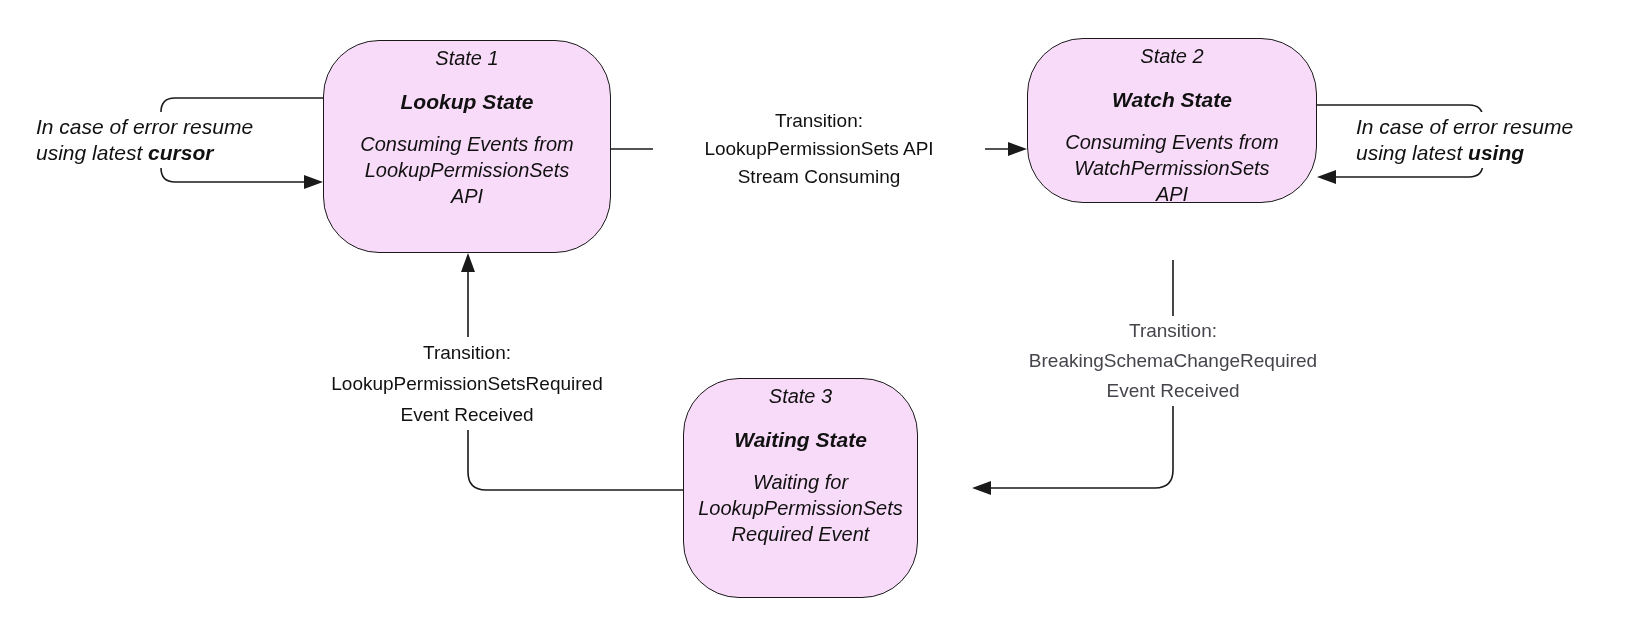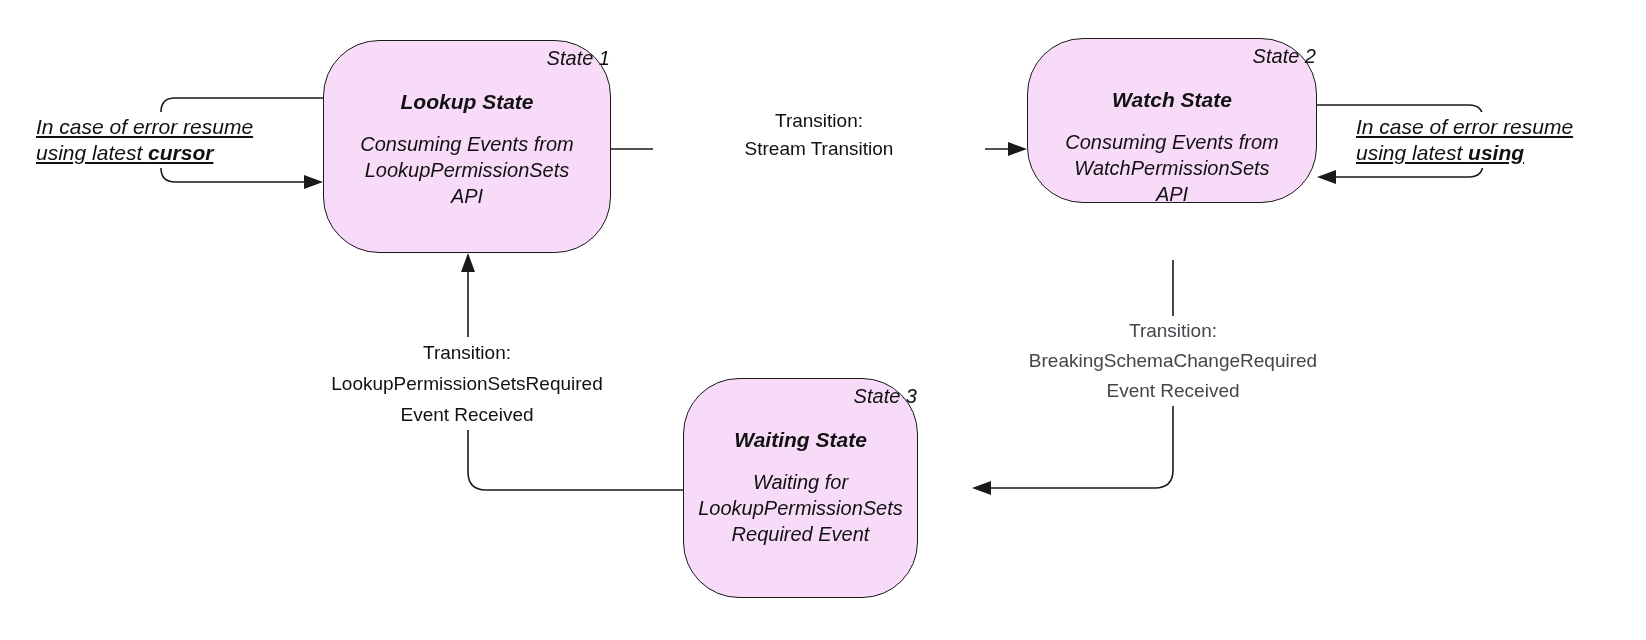--- a/index.html
+++ b/index.html
@@ -26,21 +26,21 @@
   .wires polygon { fill: var(--line); stroke: none; }
 
   .node {
     position: absolute;
     background: var(--node-fill);
     border: 1.5px solid var(--node-border);
     border-radius: 56px;
     text-align: center;
     font-style: italic;
   }
-  .node-step  { padding-top: 4px; font-size: 20px; line-height: 26px; text-align: right; }
+  .node-step  { padding-top: 4px; font-size: 20px; line-height: 26px; }
   .node-name  { margin-top: 18px; font-size: 21px; line-height: 26px; font-weight: bold; }
   .node-desc  { margin-top: 16px; font-size: 20px; line-height: 26px; }
 
   #node-state1 { left: 323px;  top: 40px;  width: 288px; height: 213px; }
   #node-state2 { left: 1027px; top: 38px;  width: 290px; height: 165px; }
   #node-state3 { left: 683px;  top: 378px; width: 235px; height: 220px; }
 
   .edge-label {
     position: absolute;
     background: var(--bg);
@@ -54,21 +54,20 @@
 
   .loop-label {
     position: absolute;
     background: var(--bg);
     font-style: italic;
     font-size: 21px;
     line-height: 26px;
     padding: 2px 6px 2px 4px;
     white-space: nowrap;
     color: var(--text);
-    text-decoration: underline;
   }
   #loop-label-cursor { left: 32px;   top: 112px; }
   #loop-label-token  { left: 1352px; top: 112px; }
   .loop-label b { font-style: italic; }
 </style>
 </head>
 <body>
 
 <div class="canvas">
 
@@ -115,21 +114,22 @@
     <div class="node-name">Waiting State</div>
     <div class="node-desc">
       <div>Waiting for</div>
       <div>LookupPermissionSets</div>
       <div>Required Event</div>
     </div>
   </div>
 
   <div class="edge-label" id="edge-label-1to2">
     <div>Transition:</div>
-    <div>Stream Transition</div>
+    <div>LookupPermissionSets API</div>
+    <div>Stream Consuming</div>
   </div>
 
   <div class="edge-label" id="edge-label-2to3">
     <div>Transition:</div>
     <div>BreakingSchemaChangeRequired</div>
     <div>Event Received</div>
   </div>
 
   <div class="edge-label" id="edge-label-3to1">
     <div>Transition:</div>

